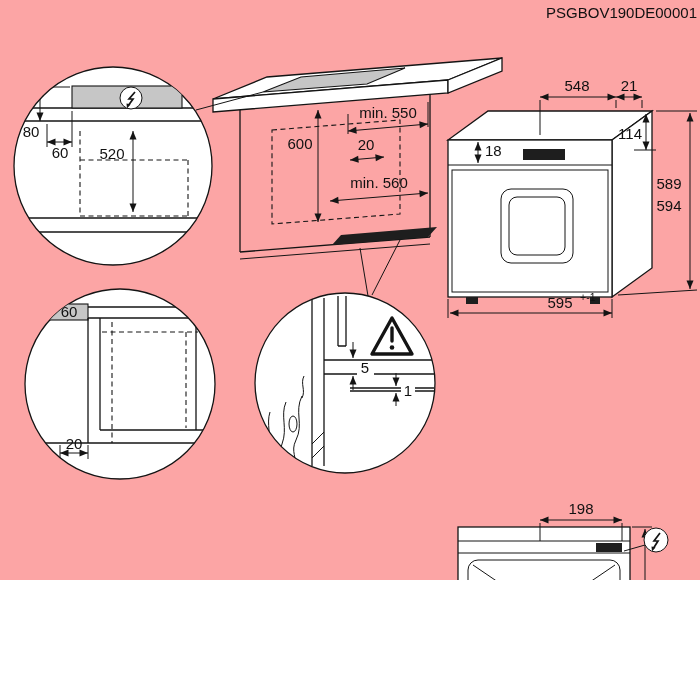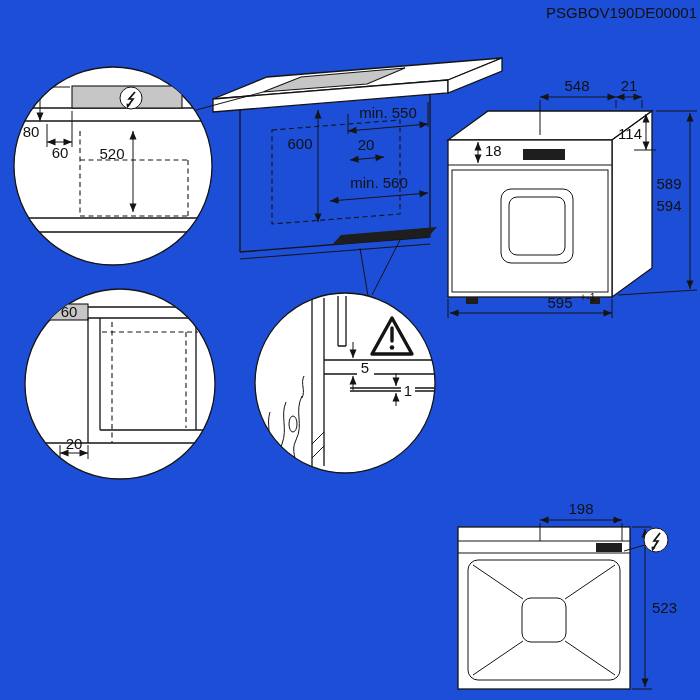--- a/index.html
+++ b/index.html
@@ -1,16 +1,16 @@
 <!DOCTYPE html>
 <html><head>
 <meta charset="utf-8">
 <style>
   html,body{margin:0;padding:0;background:#fff}
-  .canvas{position:relative;width:700px;height:700px;background:#1d4ed8;overflow:hidden}
+  .canvas{position:relative;width:700px;height:580px;background:#fca5a5;overflow:hidden}
   svg{position:absolute;left:0;top:0}
   .ln{fill:none;stroke:#141414;stroke-width:1.3}
   .thin{fill:none;stroke:#141414;stroke-width:1}
   .dash{fill:none;stroke:#141414;stroke-width:1.1;stroke-dasharray:5 3.5}
   .dim{fill:none;stroke:#141414;stroke-width:1}
   .t{font-family:"Liberation Sans","DejaVu Sans",sans-serif;font-size:15px;fill:#111}
   .tsup{font-size:10.5px}
   .gray{fill:#c6c6c6;stroke:#141414;stroke-width:1.1}
   .dark{fill:#1e1e1e}
   .wfill{fill:#fff}

